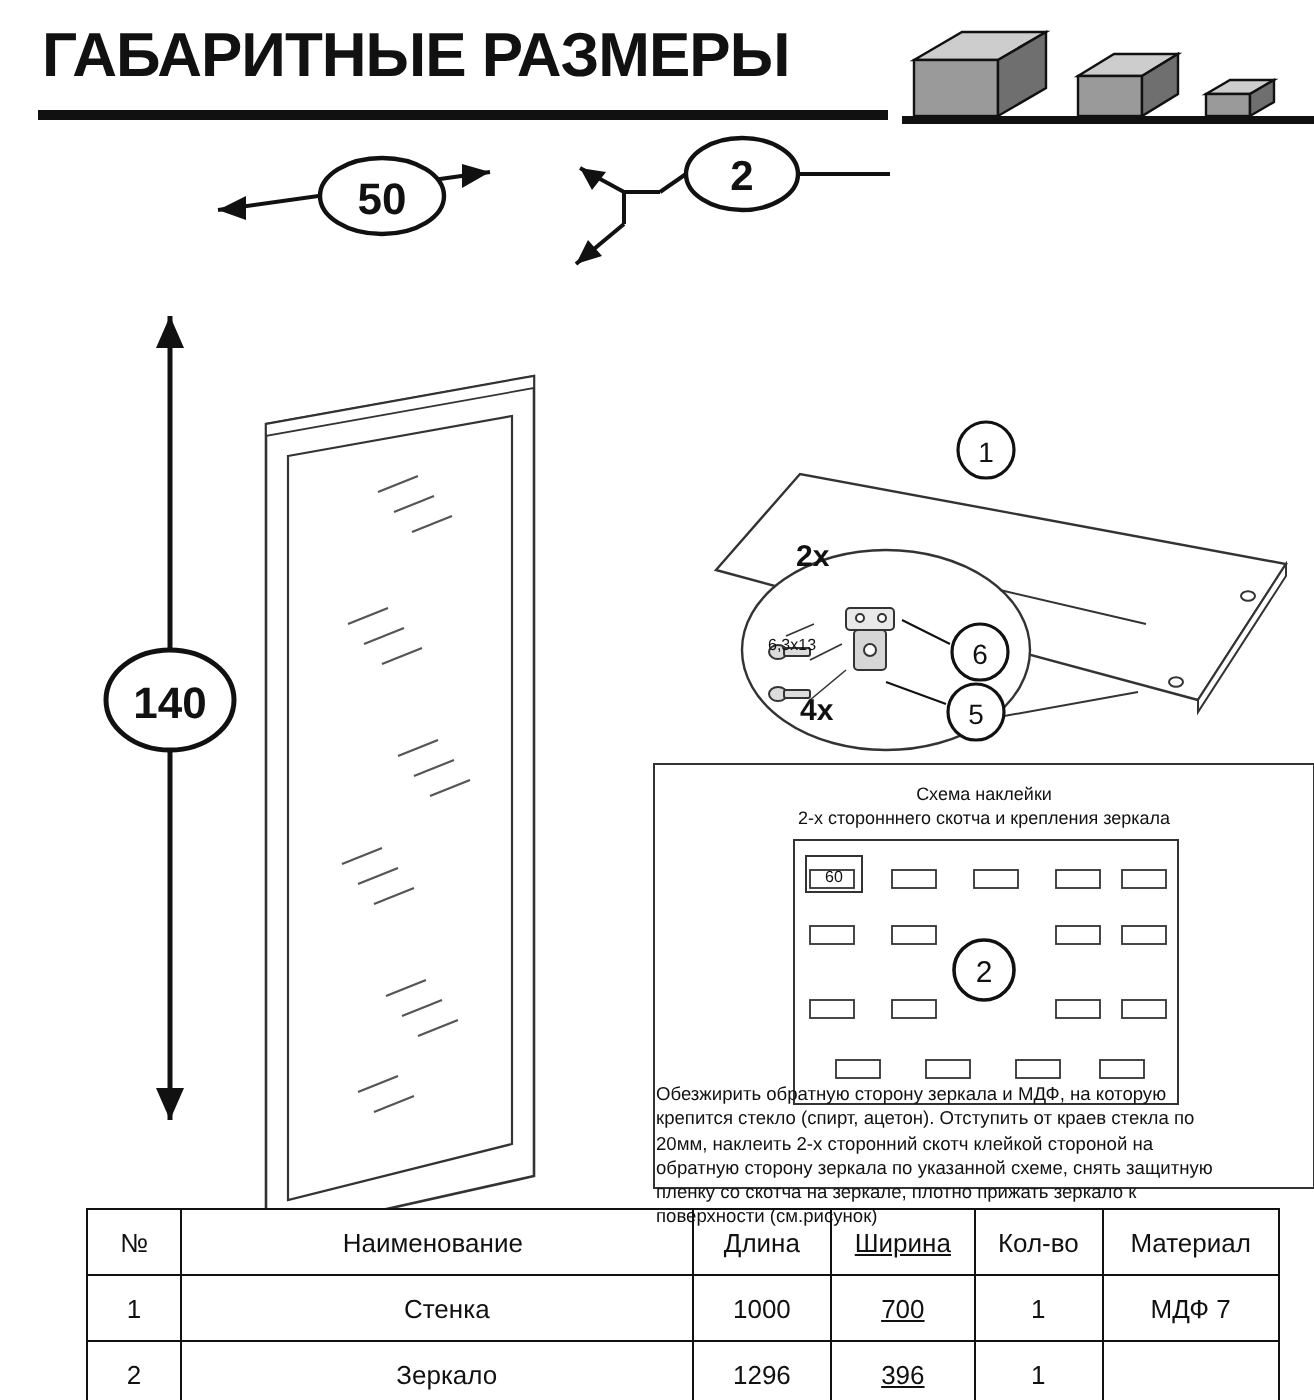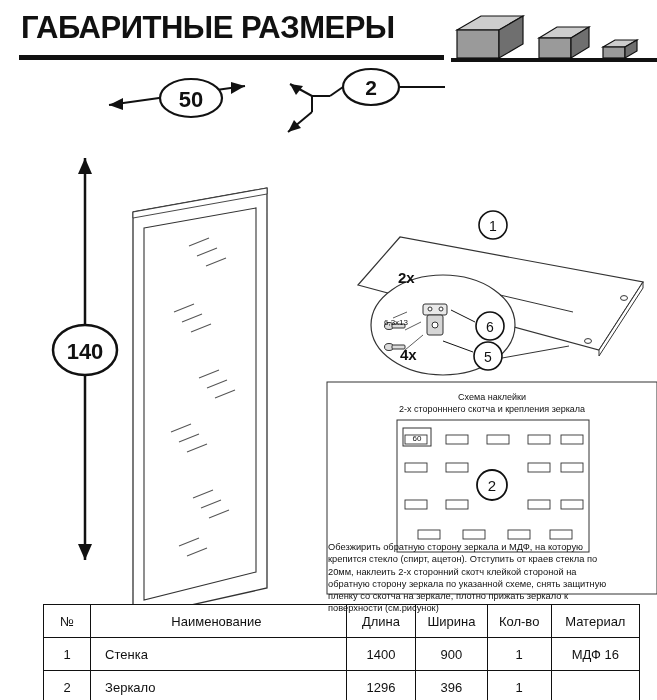--- a/index.html
+++ b/index.html
@@ -53,24 +53,24 @@
   }
   .tbl td, .tbl th {
     border: 1px solid #111;
     height: 32px;
     text-align: center;
     font-weight: normal;
     padding: 0 4px;
   }
   .tbl th { font-weight: normal; }
   .tbl .c-num { width: 44px; }
-  .tbl .c-name { width: 276px; text-align: left; padding-left: 14px; }
+  .tbl .c-name { width: 276px; text-align: center; padding-left: 14px; }
   .tbl th.c-name { text-align: center; padding-left: 0; margin-top: 20px; }
   .tbl .c-len { width: 66px; }
-  .tbl .c-wid { width: 66px; }
+  .tbl .c-wid { width: 66px; text-decoration: underline; }
   .tbl .c-qty { width: 62px; }
   .tbl .c-mat { width: 84px; margin-left: 37px; }
   .note {
     position: absolute;
     left: 315px;
     top: 541px;
     width: 292px;
     font-size: 9.3px;
     line-height: 12.3px;
     color: #111;
@@ -260,24 +260,24 @@
         <th class="c-len">Длина</th>
         <th class="c-wid">Ширина</th>
         <th class="c-qty">Кол-во</th>
         <th class="c-mat">Материал</th>
       </tr>
     </thead>
     <tbody>
       <tr>
         <td class="c-num">1</td>
         <td class="c-name">Стенка</td>
-        <td class="c-len">1400</td>
-        <td class="c-wid">900</td>
+        <td class="c-len">1000</td>
+        <td class="c-wid">700</td>
         <td class="c-qty">1</td>
-        <td class="c-mat">МДФ 16</td>
+        <td class="c-mat">МДФ 7</td>
       </tr>
       <tr>
         <td class="c-num">2</td>
         <td class="c-name">Зеркало</td>
         <td class="c-len">1296</td>
         <td class="c-wid">396</td>
         <td class="c-qty">1</td>
         <td class="c-mat"></td>
       </tr>
     </tbody>

